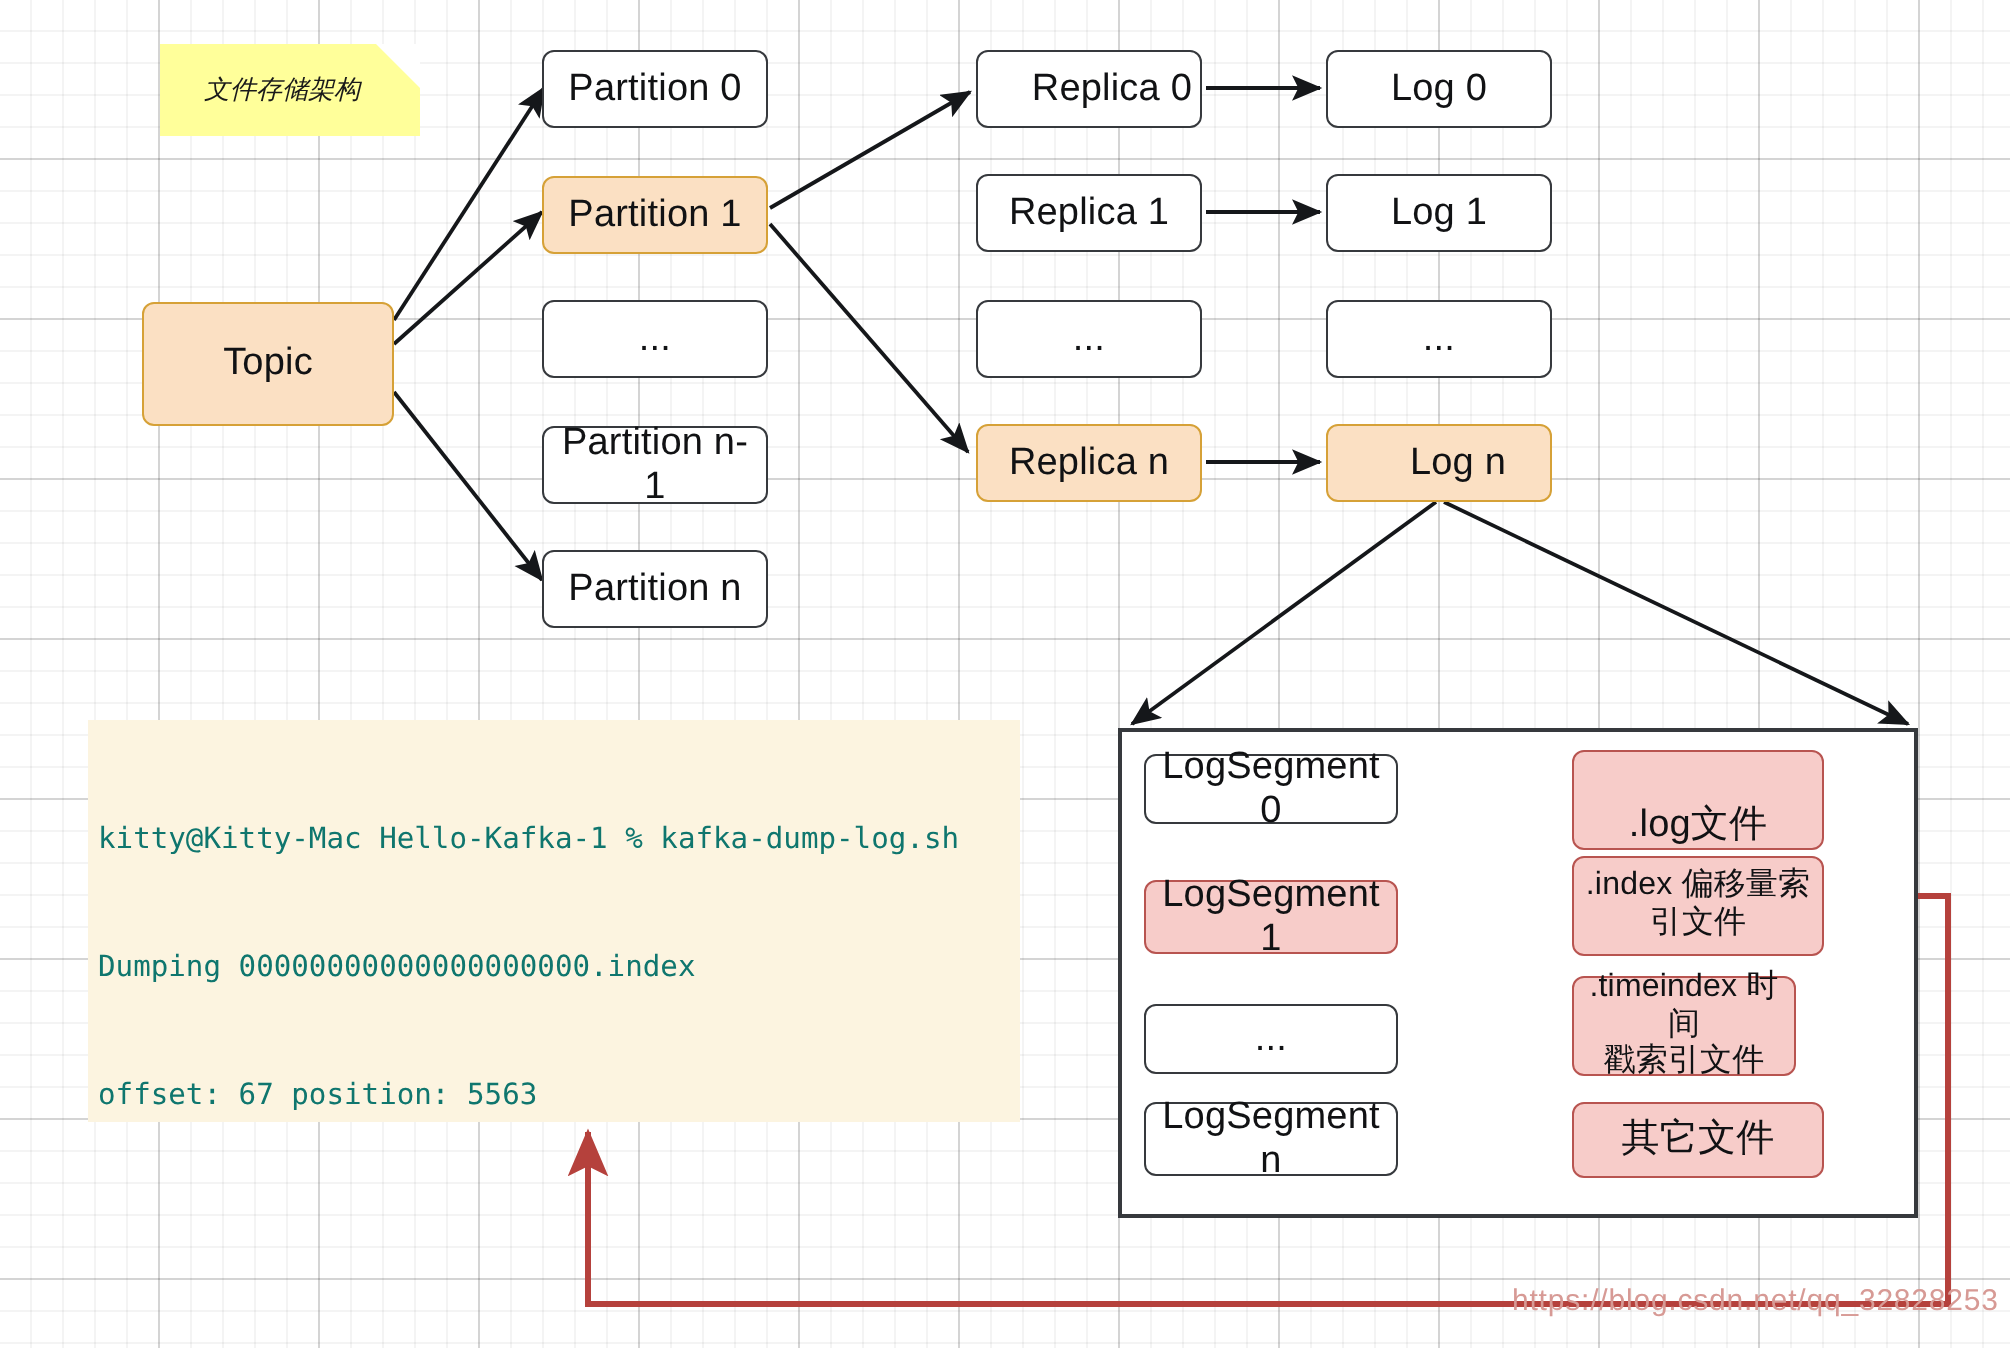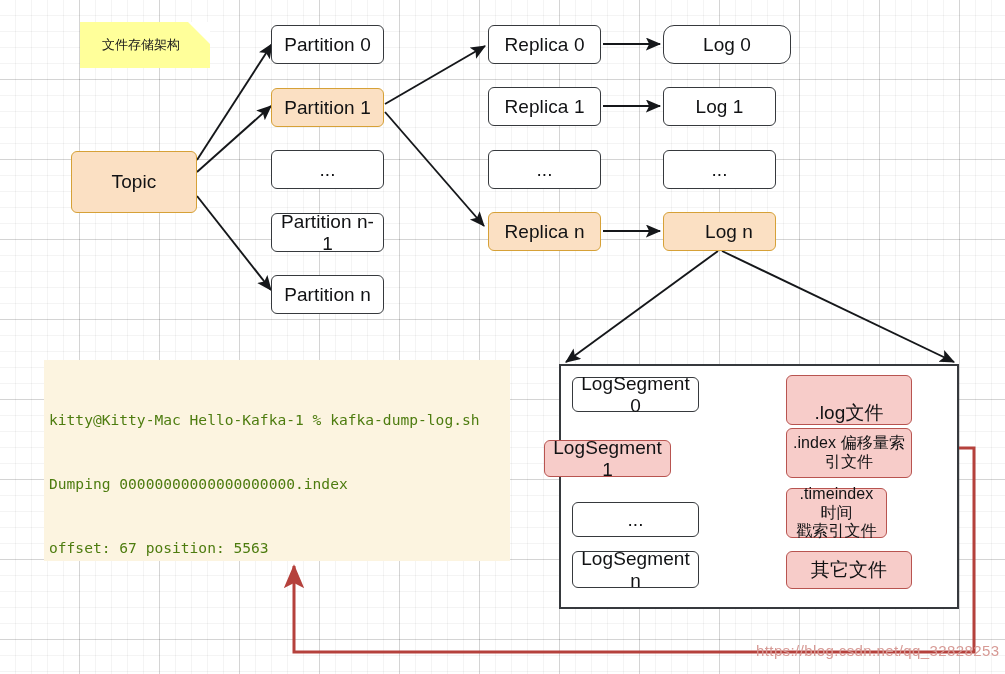--- a/index.html
+++ b/index.html
@@ -72,21 +72,21 @@
     justify-content: center;
     overflow: hidden;
   }
   #sticky .fold {
     position: absolute;
     right: 0; top: 0;
     width: 0; height: 0;
     border-top: 22px solid #ffffff;
     border-left: 22px solid transparent;
   }
-  #sticky .note-label { position: relative; z-index: 2; padding-right: 8px; }
+  #sticky .note-label { position: relative; z-index: 2; padding-right: 8px; font-style: italic; }
 
   
   #segment-container {
     position: absolute;
     left: 559px; top: 364px;
     width: 400px; height: 245px;
     box-sizing: border-box;
     border: 2px solid #36393d;
     background: #ffffff;
   }
@@ -95,21 +95,21 @@
   #terminal {
     position: absolute;
     left: 44px; top: 360px;
     width: 466px; height: 201px;
     background: #fcf4e0;
     padding: 6px 0 0 5px;
     box-sizing: border-box;
     font-family: "DejaVu Sans Mono", monospace;
     font-size: 14.6px;
     line-height: 21.4px;
-    color: #4d7c0f;
+    color: #0f766e;
     white-space: pre;
     overflow: hidden;
   }
   #terminal .tline { display: block; }
 
   #watermark {
     position: absolute;
     left: 756px; top: 642px;
     font-size: 15px;
     color: #d79a95;
@@ -177,71 +177,71 @@
   <div class="node" style="left:271px; top:150px; width:113px; height:39px;">
     <span class="lbl">...</span>
   </div>
   <div class="node" style="left:271px; top:213px; width:113px; height:39px;">
     <span class="lbl">Partition n-1</span>
   </div>
   <div class="node" style="left:271px; top:275px; width:113px; height:39px;">
     <span class="lbl">Partition n</span>
   </div>
 
-  <div class="node" style="left:488px; top:25px; width:113px; height:39px;">
+  <div class="node" style="left:488px; top:25px; width:113px; height:39px;justify-content:flex-end;">
     <span class="lbl">Replica 0</span>
   </div>
   <div class="node" style="left:488px; top:87px; width:113px; height:39px;">
     <span class="lbl">Replica 1</span>
   </div>
   <div class="node" style="left:488px; top:150px; width:113px; height:39px;">
     <span class="lbl">...</span>
   </div>
   <div class="node orange" style="left:488px; top:212px; width:113px; height:39px;">
     <span class="lbl">Replica n</span>
   </div>
 
-  <div class="node" style="left:663px; top:25px; width:128px; height:39px;border-radius:11px;">
+  <div class="node" style="left:663px; top:25px; width:113px; height:39px;">
     <span class="lbl">Log 0</span>
   </div>
   <div class="node" style="left:663px; top:87px; width:113px; height:39px;">
     <span class="lbl">Log 1</span>
   </div>
   <div class="node" style="left:663px; top:150px; width:113px; height:39px;">
     <span class="lbl">...</span>
   </div>
   <div class="node orange" style="left:663px; top:212px; width:113px; height:39px;padding-left:19px;">
     <span class="lbl">Log n</span>
   </div>
 
   <div id="segment-container"></div>
 
   <div class="node" style="left:572px; top:377px; width:127px; height:35px;">
     <span class="lbl">LogSegment 0</span>
   </div>
-  <div class="node pink" style="left:544px; top:440px; width:127px; height:37px;">
+  <div class="node pink" style="left:572px; top:440px; width:127px; height:37px;">
     <span class="lbl">LogSegment 1</span>
   </div>
   <div class="node" style="left:572px; top:502px; width:127px; height:35px;">
     <span class="lbl">...</span>
   </div>
   <div class="node" style="left:572px; top:551px; width:127px; height:37px;">
     <span class="lbl">LogSegment n</span>
   </div>
 
   <div class="node pink" style="left:786px; top:375px; width:126px; height:50px;align-items:flex-end;">
     <span class="lbl">.log文件</span>
   </div>
 
   <div class="node pink two-line" style="left:786px; top:428px; width:126px; height:50px; flex-direction:column;">
     <span class="lbl">.index 偏移量索</span>
     <span class="lbl">引文件</span>
   </div>
 
-  <div class="node pink two-line" style="left:786px; top:488px; width:101px; height:50px; flex-direction:column;">
+  <div class="node pink two-line" style="left:786px; top:488px; width:112px; height:50px; flex-direction:column;">
     <span class="lbl">.timeindex 时间</span>
     <span class="lbl">戳索引文件</span>
   </div>
 
   <div class="node pink" style="left:786px; top:551px; width:126px; height:38px;">
     <span class="lbl">其它文件</span>
   </div>
 
   <div id="terminal">
     <span class="tline">kitty@Kitty-Mac Hello-Kafka-1 % kafka-dump-log.sh</span>

